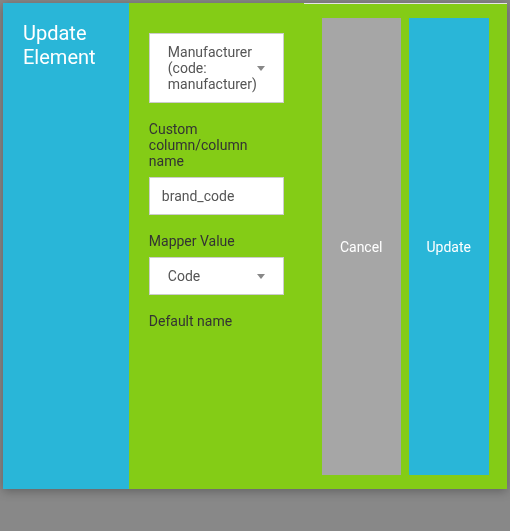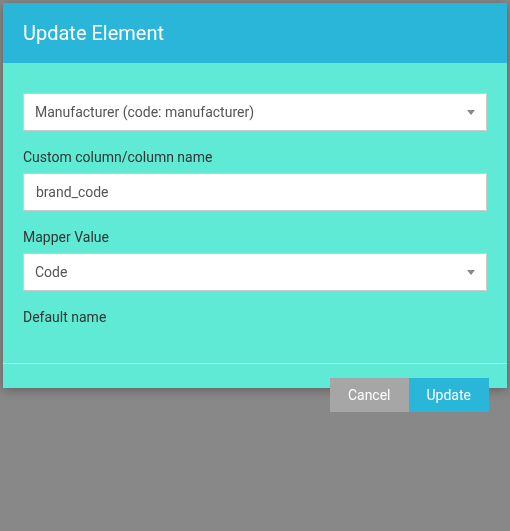--- a/index.html
+++ b/index.html
@@ -8,27 +8,27 @@
       padding: 0;
     }
     body {
       font-family: -apple-system, BlinkMacSystemFont, "Segoe UI", Roboto, Arial, sans-serif;
       background: #888;
       width: 510px;
       height: 531px;
       overflow: hidden;
     }
     .modal {
-      background: #5eead4;
+      background: #84cc16;
       width: 504px;
-      height: 385px;
+      height: 486px;
       margin: 3px;
       box-shadow: 0 2px 10px rgba(0,0,0,0.3);
       display: flex;
-      flex-direction: column;
+      flex-direction: row;
     }
     .modal-header {
       background: #29b6d8;
       color: #fff;
       padding: 18px 20px;
       font-size: 20px;
       font-weight: 400;
     }
     .modal-body {
       padding: 30px 20px 20px 20px;
@@ -49,21 +49,21 @@
       padding: 10px 12px;
       font-size: 14px;
       color: #555;
       background: #fff;
       font-family: inherit;
       outline: none;
     }
     .form-select {
       width: 100%;
       border: 1px solid #ccc;
-      padding: 10px 11px;
+      padding: 10px 18px;
       font-size: 14px;
       color: #555;
       background: #fff;
       display: flex;
       justify-content: space-between;
       align-items: center;
       cursor: pointer;
     }
     .caret {
       width: 0;
@@ -74,20 +74,21 @@
     }
     .focused {
       border: 1px solid #7fd4e8;
       box-shadow: 0 0 0 2px rgba(41,182,216,0.15);
     }
     .modal-footer {
       border-top: 1px solid #e5e5e5;
       padding: 14px 18px;
       display: flex;
       justify-content: flex-end;
+      gap: 8px;
     }
     .btn {
       padding: 9px 18px;
       font-size: 14px;
       border: none;
       cursor: pointer;
       font-family: inherit;
     }
     .btn-cancel {
       background: #a6a6a6;

